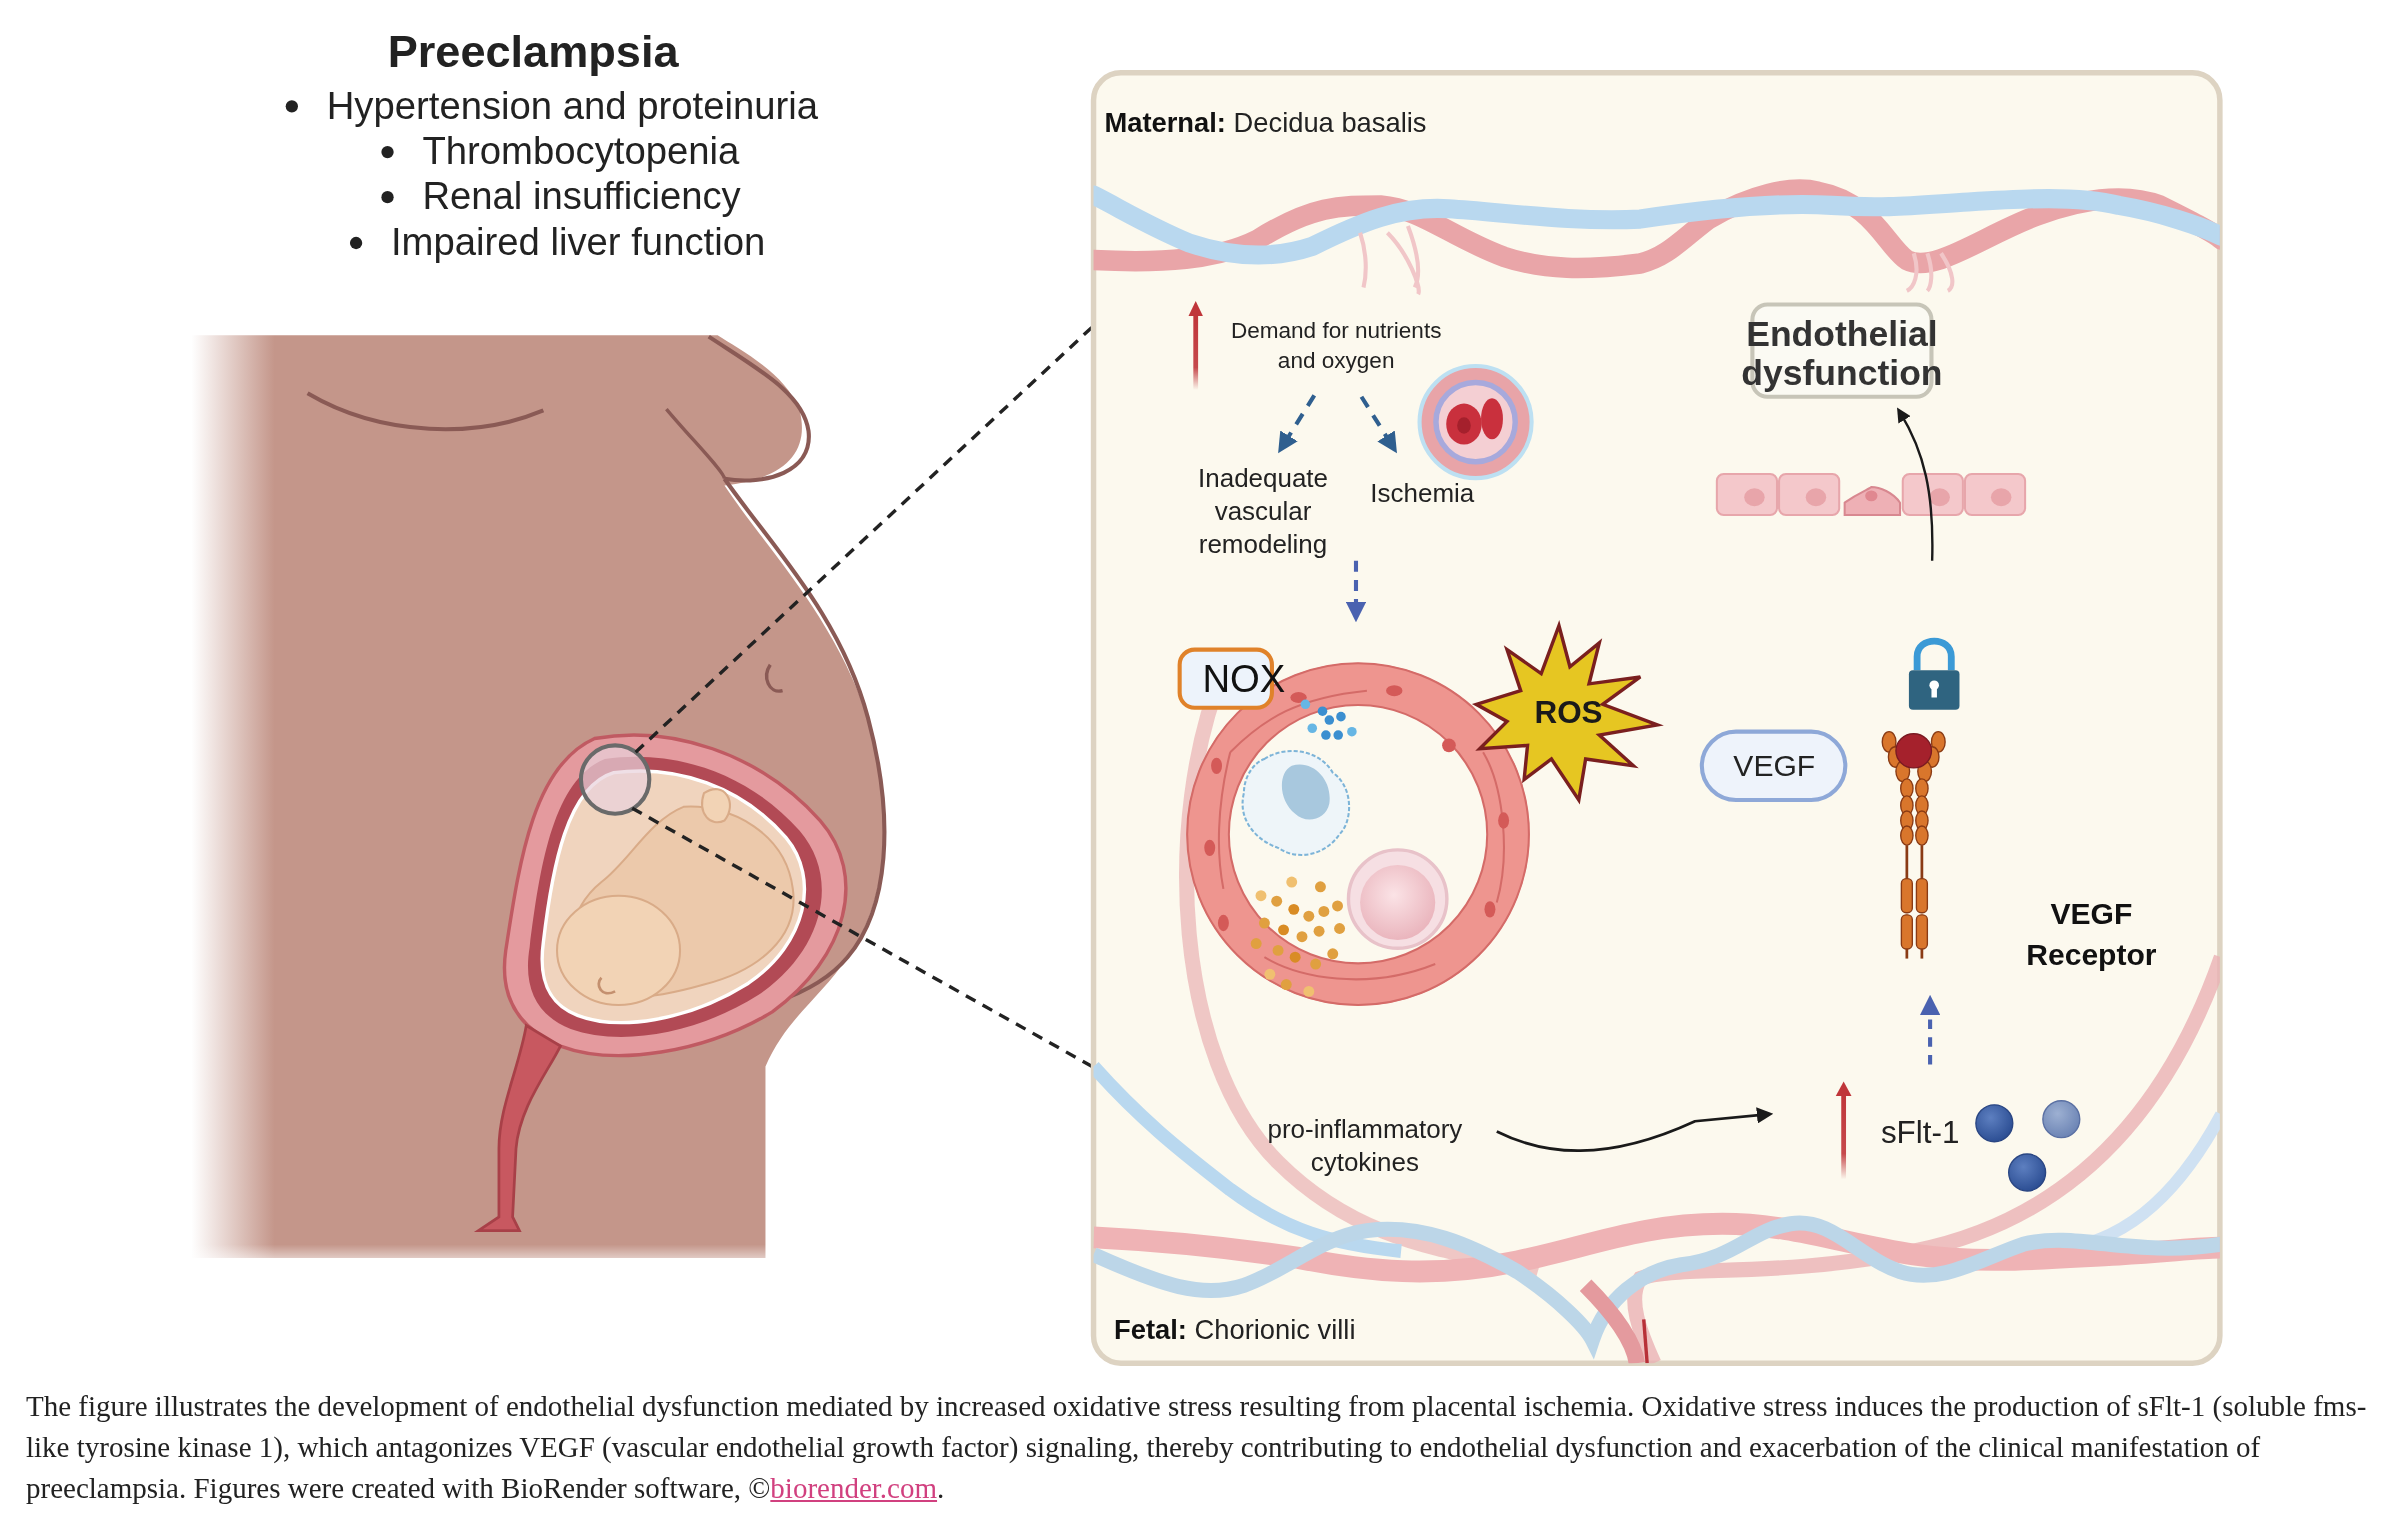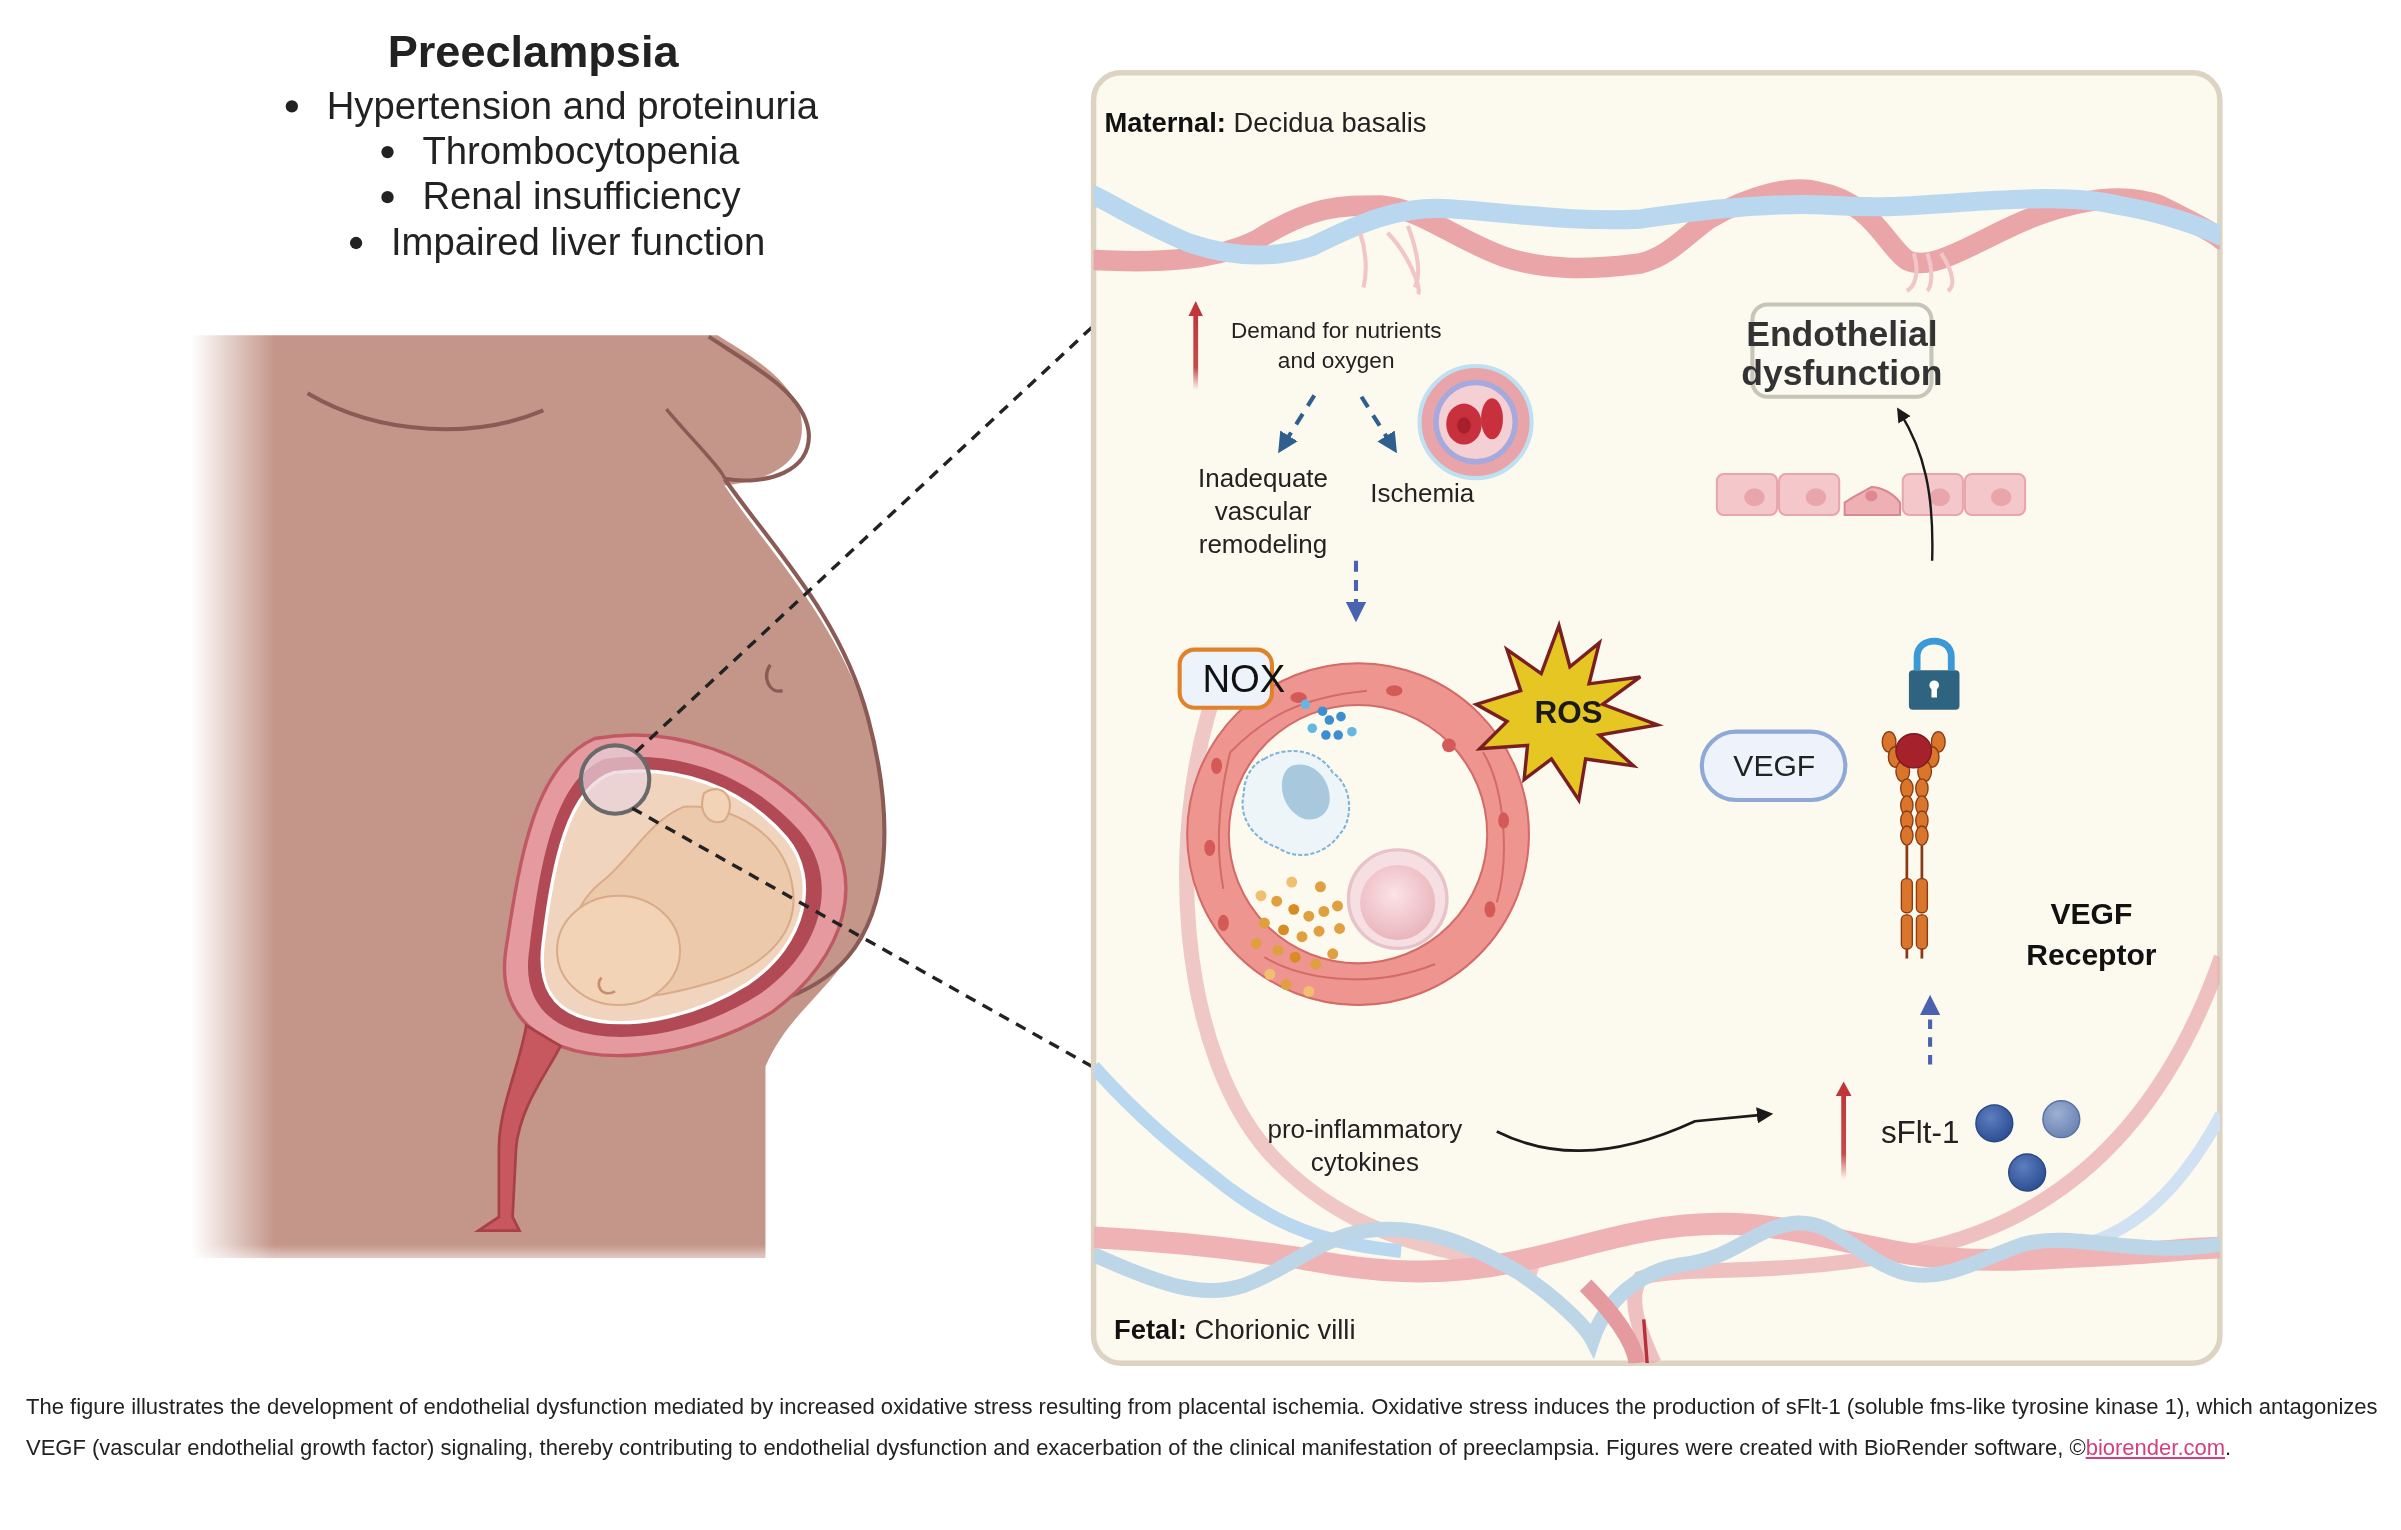--- a/index.html
+++ b/index.html
@@ -12,21 +12,21 @@
   .t-small { font-family: "Liberation Sans", sans-serif; font-size: 33px; fill: #222222; }
   .t-mid { font-family: "Liberation Sans", sans-serif; font-size: 38px; fill: #222222; }
   .t-box { font-family: "Liberation Sans", sans-serif; font-size: 52px; font-weight: 700; fill: #333333; }
   .t-nox { font-family: "Liberation Sans", sans-serif; font-size: 56px; fill: #111111; }
   .t-ros { font-family: "Liberation Sans", sans-serif; font-size: 46px; font-weight: 700; fill: #1a1a1a; }
   .t-vegf { font-family: "Liberation Sans", sans-serif; font-size: 44px; fill: #222222; }
   .t-rec { font-family: "Liberation Sans", sans-serif; font-size: 44px; font-weight: 700; fill: #111111; }
   .t-sflt { font-family: "Liberation Sans", sans-serif; font-size: 46px; fill: #222222; }
   .caption {
     position: absolute; left: 26px; top: 1386px; width: 2358px;
-    font-family: Liberation Sans, sans-serif; font-size: 22px; line-height: 41px; color: #222222;
+    font-family: Liberation Serif, serif; font-size: 29px; line-height: 41px; color: #222222;
   }
   .caption a { color: #d1407f; text-decoration: underline; }
 </style>
 </head>
 <body>
 
 <svg class="figure" viewBox="0 0 3513 2239" xmlns="http://www.w3.org/2000/svg">
   <defs>
     <linearGradient id="skinFadeL" x1="0" x2="1" y1="0" y2="0">
       <stop offset="0" stop-color="#c4968a" stop-opacity="0"></stop>

